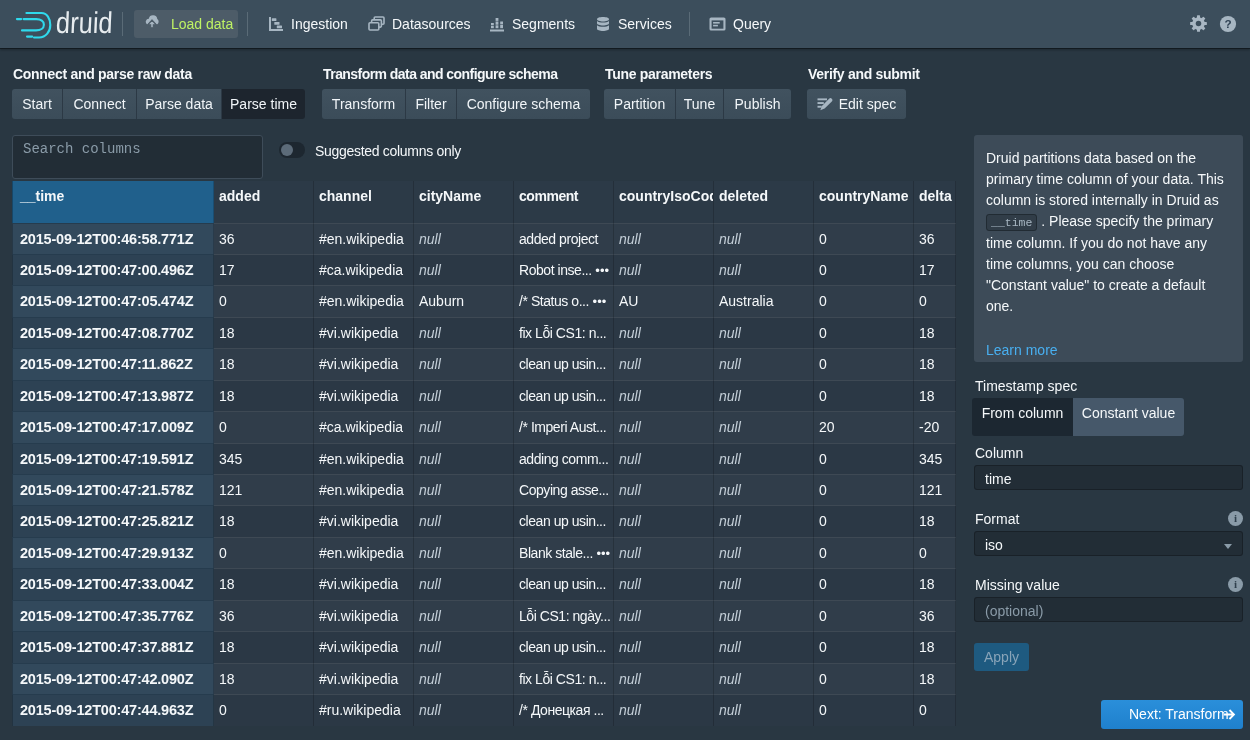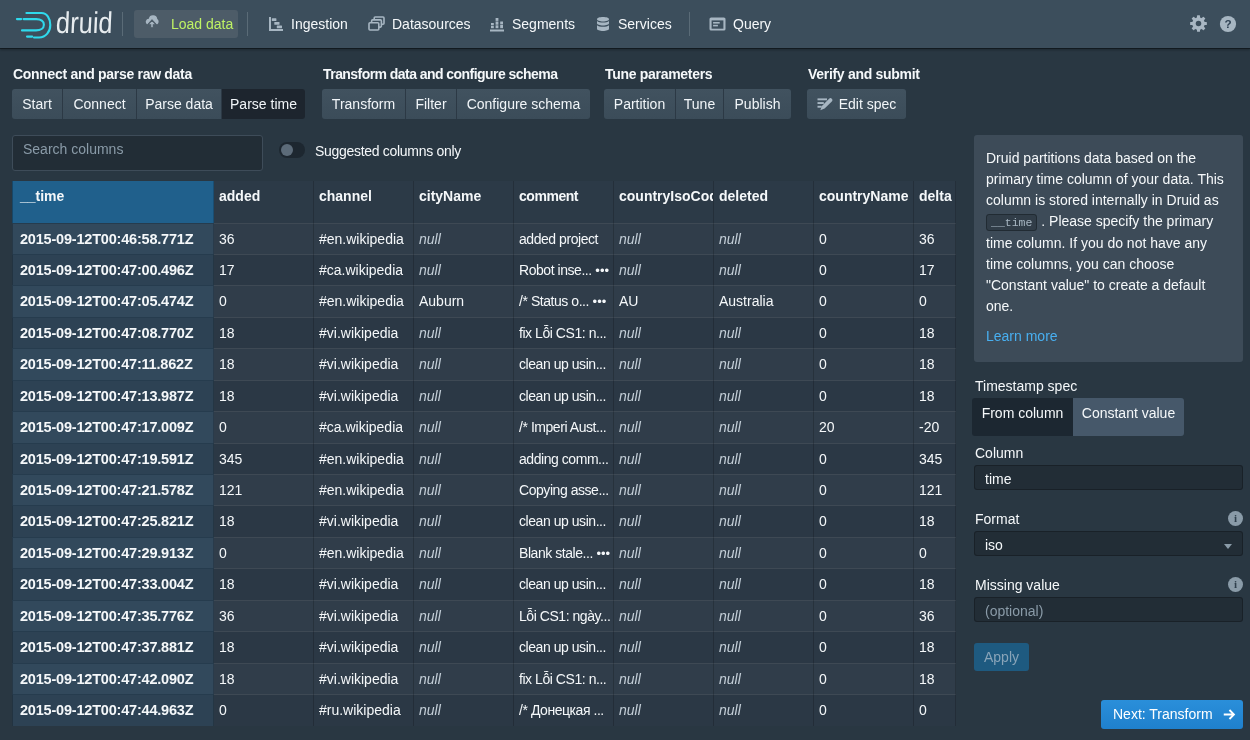--- a/index.html
+++ b/index.html
@@ -26,23 +26,23 @@
 .btngroup { position:absolute; top:89px; height:30px; display:flex; }
 .btngroup .b { height:30px; line-height:30px; padding:0; background:linear-gradient(#41525f,#3b4c59);
   color:#f1f5f8; font-size:14px; text-align:center; border-right:1px solid #2c3945;
   white-space:nowrap; }
 .btngroup .b:first-child { border-radius:3px 0 0 3px; }
 .btngroup .b:last-child { border-radius:0 3px 3px 0; border-right:none; }
 .btngroup .b.only { border-radius:3px; border-right:none; }
 .btngroup .b.active { background:#1d252e; }
 
 
-.search { position:absolute; left:12px; top:135px; width:251px; height:36px;
+.search { position:absolute; left:12px; top:135px; width:251px; height:44px;
   background:#222d36; border:1px solid #3e4c59; border-radius:3px;
-  color:#8a9ba8; font-size:14px; line-height:26px; padding-left:10px; }
+  color:#8a9ba8; font-size:14px; line-height:26px; padding-left:10px;font-family:Liberation Mono, monospace; }
 .switch { position:absolute; left:279px; top:142px; width:26px; height:16px;
   background:#1d2730; border-radius:8px; }
 .switch .knob { position:absolute; left:2px; top:2px; width:12px; height:12px;
   border-radius:6px; background:#5c6b79; }
 .sw-label { position:absolute; left:315px; top:143px; font-size:14px; color:#f5f8fa; letter-spacing:-0.3px; }
 
 
 .table { position:absolute; left:12px; top:181px; width:944px;
   overflow:hidden; font-size:14px; color:#f5f8fa; height:544.8px; }
 .thead { display:flex; height:41.5px; }
@@ -85,21 +85,21 @@
 .seg .s { height:38px; line-height:30px; padding:0; font-size:14px; color:#f5f8fa;
   text-align:center; white-space:nowrap; }
 .caret { position:absolute; right:10px; top:12px; width:0; height:0;
   border-left:4px solid transparent; border-right:4px solid transparent;
   border-top:5px solid #8a9ba8; }
 .apply { position:absolute; left:974px; top:643px; width:55px; height:28px;
   background:#1e5a80; border-radius:3px; color:#89a4b8; font-size:14px;
   text-align:center; line-height:28px; }
 .next { position:absolute; left:1101px; top:700px; width:142px; height:29px;
   background:linear-gradient(#2a8fda,#1f80cd); border-radius:3px; color:#fff; font-size:14px;
-  line-height:28px; text-align:left; padding-left:12px; }
+  line-height:28px; text-align:left; padding-left:28px; }
 </style>
 </head>
 <body>
 <div id="app">
   <div class="navbar">
     <svg class="nav-logo" width="40" height="34" viewBox="0 0 40 34">
       <g fill="none" stroke="#2fd9ec" stroke-width="2.1" stroke-linecap="round">
         <path d="M12.4 5 H27.5 C33 5 36.3 10.5 36.3 17 C36.3 23.5 32 29.5 25 29.5 H20"></path>
         <path d="M9.6 11.1 H22.3 C27 11.1 29.9 13.2 29.9 16.7 C29.9 20.2 26.5 22.4 22 22.4 H8.0"></path>
         <path d="M2.9 11.1 H7.2"></path>
@@ -406,21 +406,21 @@
 
   <div class="callout">
     Druid partitions data based on the<br>
     primary time column of your data. This<br>
     column is stored internally in Druid as<br>
     <span class="code">__time</span> . Please specify the primary<br>
     time column. If you do not have any<br>
     time columns, you can choose<br>
     "Constant value" to create a default<br>
     one.<br>
-    <span class="learn" style="display:inline-block;margin-top:9px">Learn more</span>
+    <span class="learn" style="display:inline-block;margin-top:23px">Learn more</span>
   </div>
 
   <div class="plabel" style="left:975px;top:378px">Timestamp spec</div>
   <div class="seg">
     <div class="s" style="background:#1c2731;border-radius:3px 0 0 3px;width:101px">From column</div>
     <div class="s" style="background:#46586a;border-radius:0 3px 3px 0;width:111px">Constant value</div>
   </div>
 
   <div class="plabel" style="left:975px;top:445px">Column</div>
   <div class="pinput" style="top:465px">time</div>

